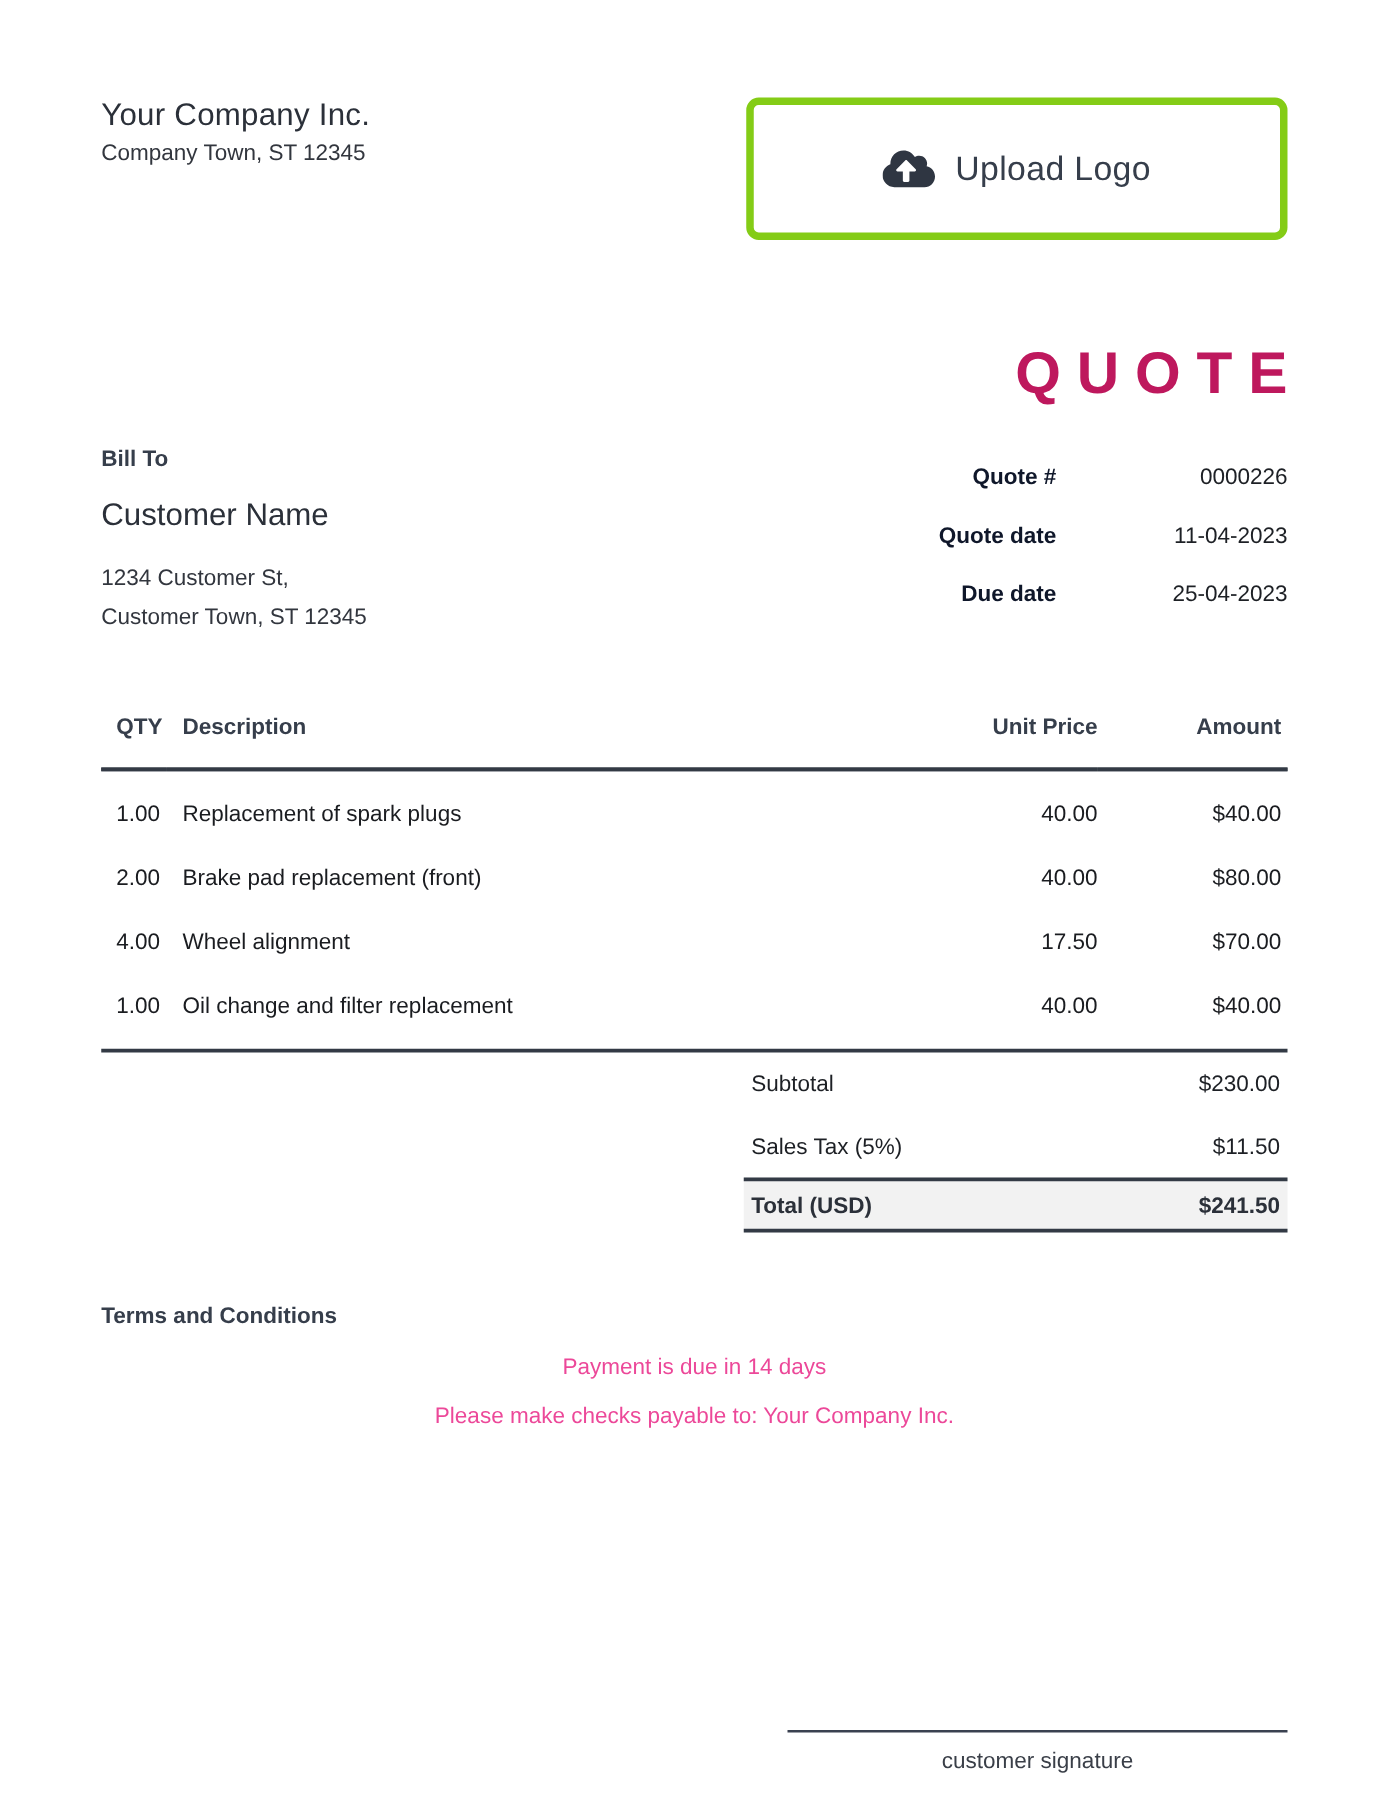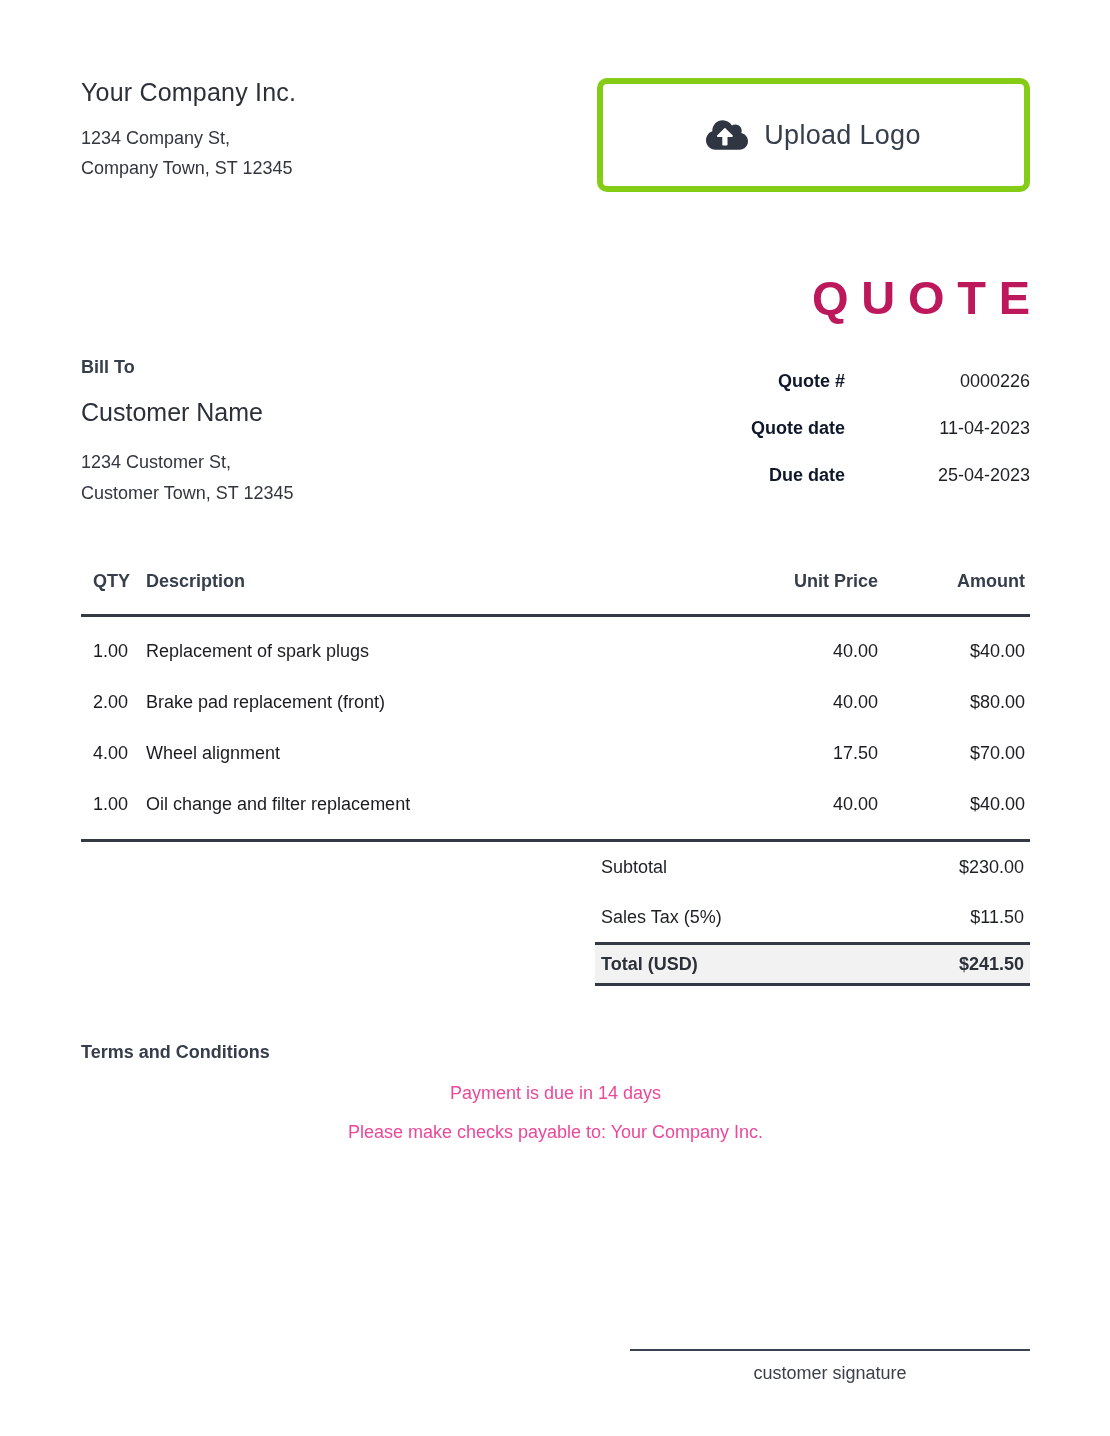--- a/index.html
+++ b/index.html
@@ -22,21 +22,20 @@
   .header-row {
     display: flex;
     justify-content: space-between;
     align-items: flex-start;
   }
   .company-block .company-name {
     font-size: 25px;
     font-weight: 400;
     color: #2b3039;
     letter-spacing: 0.2px;
-    margin-bottom: 16px;
   }
   .company-block .company-addr {
     font-size: 18px;
     line-height: 30px;
     color: #32363e;
   }
   .upload-btn {
     width: 433px;
     height: 114px;
     border: 6px solid #84cc16;
@@ -181,21 +180,21 @@
     font-size: 18px;
     color: #ec4899;
     margin-bottom: 18px;
     text-align: center;
   }
 
   
   .signature-block {
     position: absolute;
     left: 630px;
-    top: 1349px;
+    top: 1384px;
     width: 400px;
   }
   .signature-line {
     border-top: 2px solid #3a4150;
     width: 100%;
   }
   .signature-label {
     margin-top: 12px;
     text-align: center;
     font-size: 18px;
@@ -204,21 +203,20 @@
 </style>
 </head>
 <body>
 
 <div class="page">
 
   <div class="header-row">
     <div class="company-block">
       <div class="company-name">Your Company Inc.</div>
       <div class="company-addr">
-        <div>1234 Company St,</div>
         <div>Company Town, ST 12345</div>
       </div>
     </div>
     <button class="upload-btn">
       <span style="display:flex;align-items:center;">
         <svg viewBox="0 0 640 512" xmlns="http://www.w3.org/2000/svg">
           <path fill="#2f3642" d="M537.6 226.6c4.1-10.7 6.4-22.4 6.4-34.6 0-53-43-96-96-96-19.7 0-38.1 6-53.3 16.2C367 64.2 315.3 32 256 32c-88.4 0-160 71.6-160 160 0 2.7.1 5.4.2 8.1C40.2 219.8 0 273.2 0 336c0 79.5 64.5 144 144 144h368c70.7 0 128-57.3 128-128 0-61.9-44-113.6-102.4-125.4zM393.4 288H328v112c0 8.8-7.2 16-16 16h-48c-8.8 0-16-7.2-16-16V288h-65.4c-14.3 0-21.4-17.2-11.3-27.3l105.4-105.4c6.2-6.2 16.4-6.2 22.6 0l105.4 105.4c10.1 10.1 2.9 27.3-11.3 27.3z"></path>
         </svg>
       </span>
       <span class="upload-label">Upload Logo</span>

